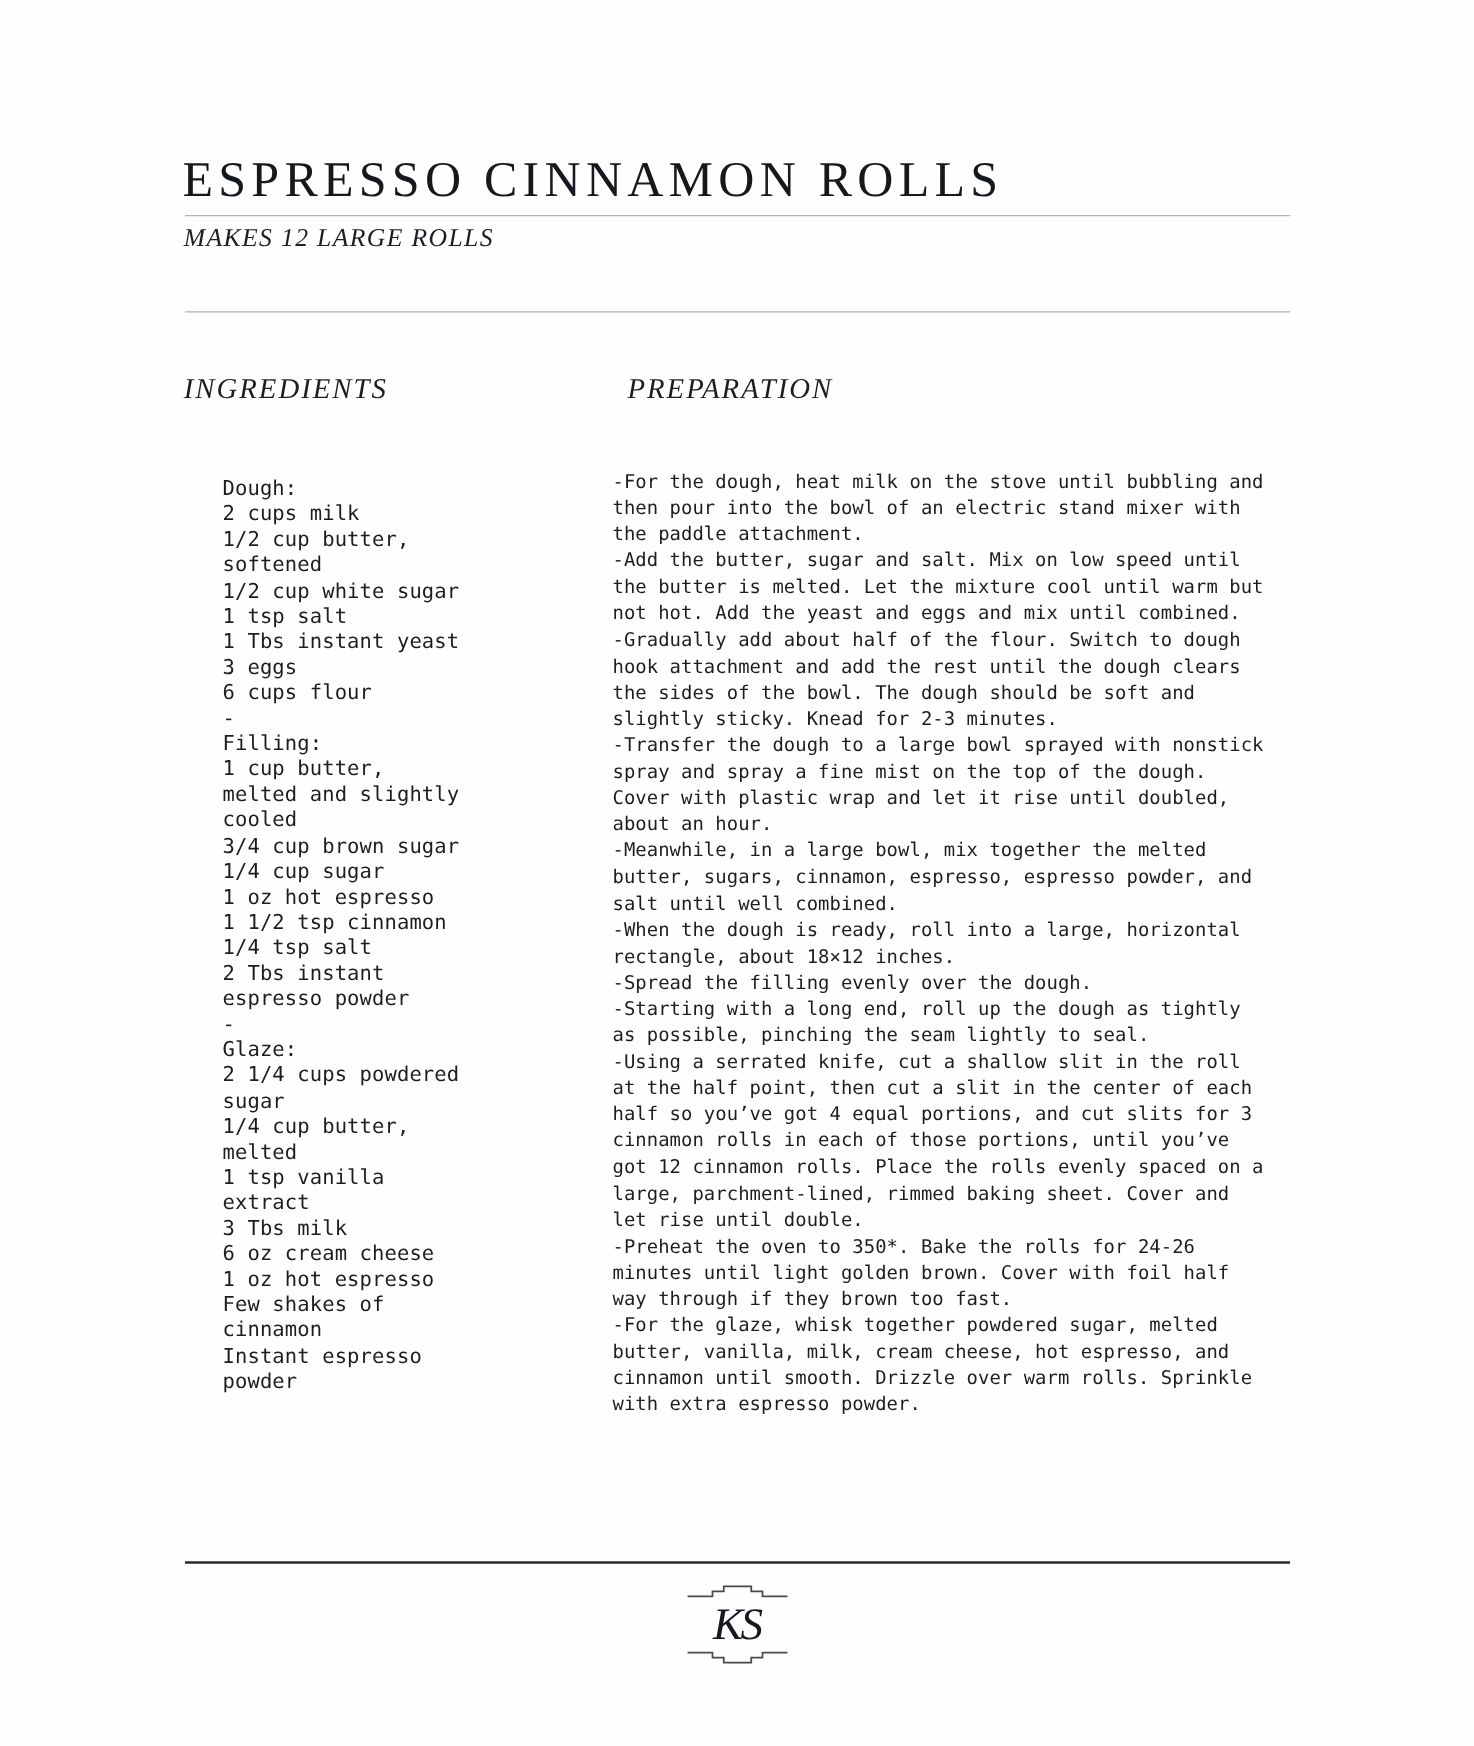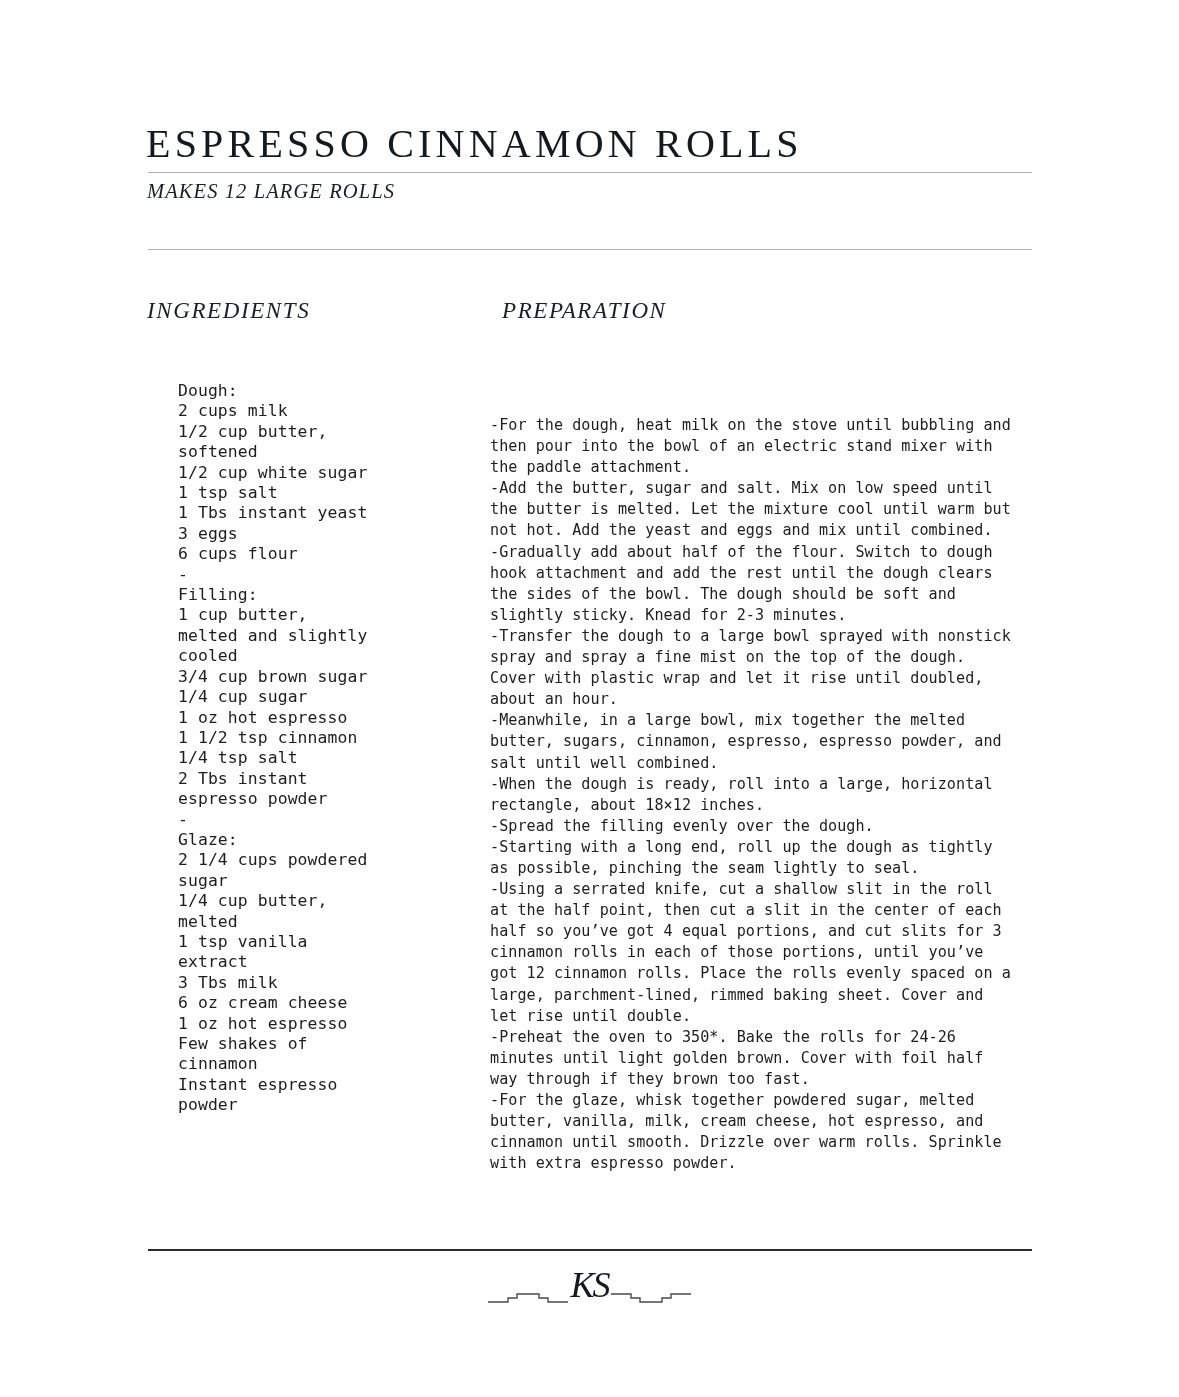--- a/index.html
+++ b/index.html
@@ -105,36 +105,35 @@
     position: absolute;
     left: 490px;
     top: 375px;
     width: 528px;
     font-family: "DejaVu Sans Mono", monospace;
     font-size: 15.1px;
     line-height: 21.1px;
     color: #1d1d1d;
     letter-spacing: 0.05px;
     text-align: left;
-    margin-top: 40px;
   }
   .prep-step {
     white-space: pre-wrap;
     margin: 0;
   }
 
   
   .footer {
     position: absolute;
     left: 0;
     right: 0;
     top: 1266px;
     display: flex;
-    flex-direction: row;
-    align-items: flex-end;
+    flex-direction: column;
+    align-items: center;
     justify-content: center;
   }
   .ornament {
     display: block;
   }
   .monogram {
     font-family: "Liberation Serif", serif;
     font-style: italic;
     font-weight: 400;
     font-size: 36px;

